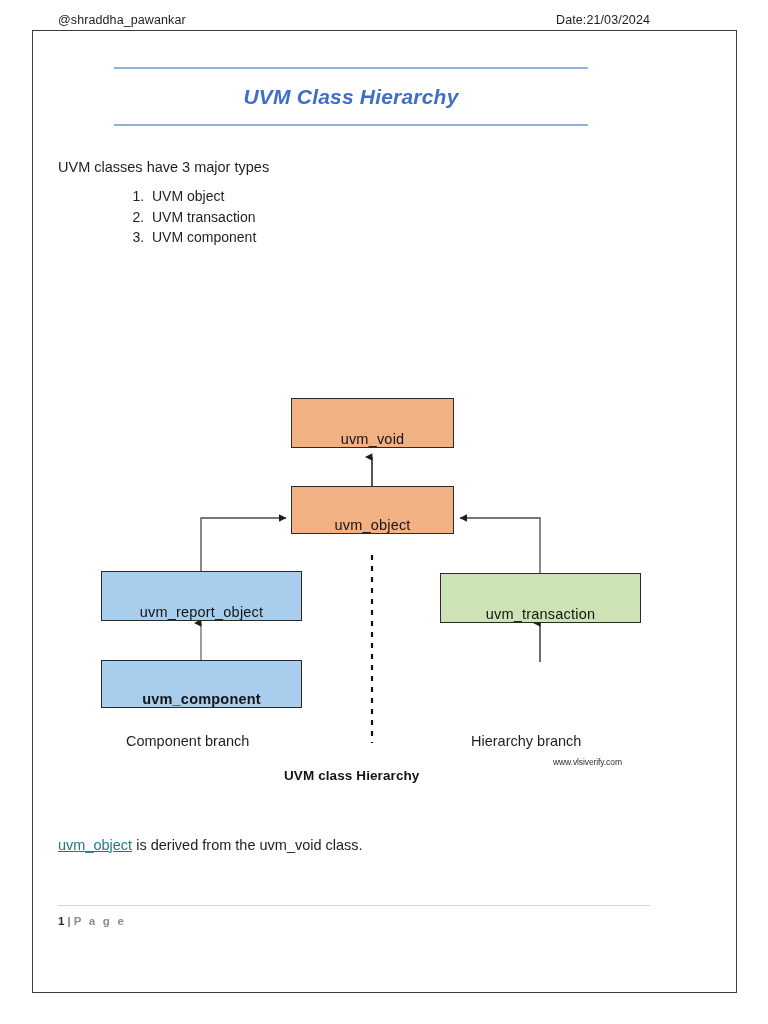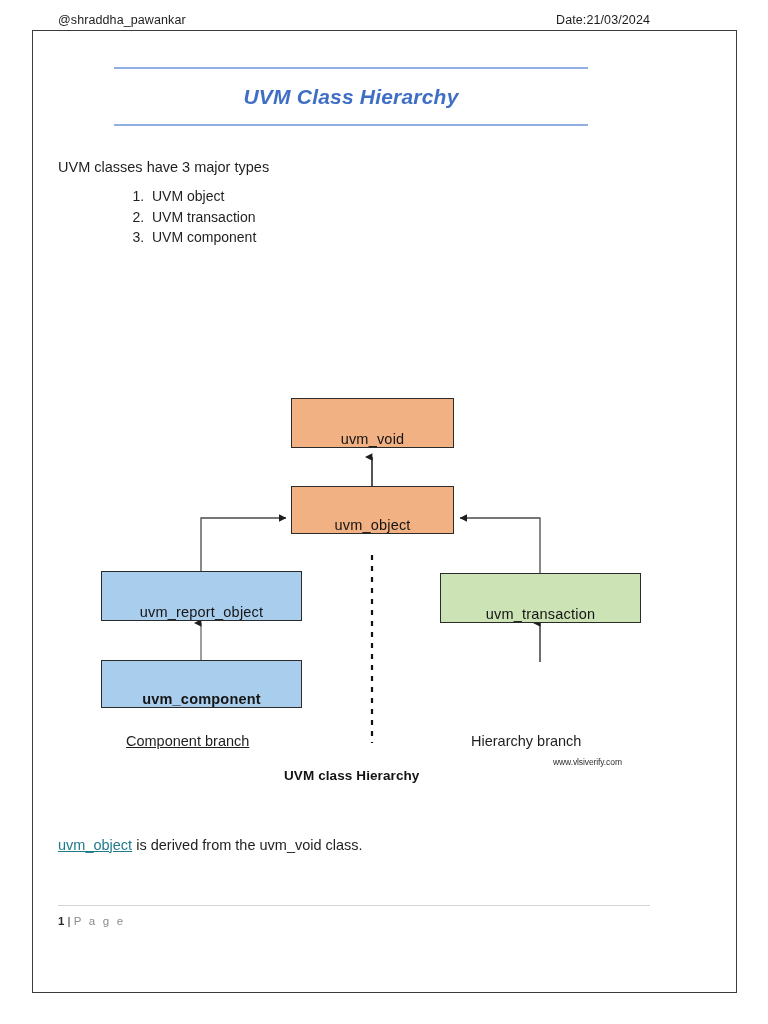--- a/index.html
+++ b/index.html
@@ -159,21 +159,21 @@
   #footer-text {
     padding-top: 9px;
     font-size: 11.5px;
     color: #8c8c8c;
   }
   #footer-page-num {
     font-weight: bold;
     color: #2b2b2b;
   }
   #footer-sep { color: #2b2b2b; }
-  #footer-word { letter-spacing: 2.2px; }
+  #footer-word { letter-spacing: 2.2px; font-weight: bold; }
 </style>
 </head>
 <body>
 
 <div id="page-sheet"></div>
 
 <div id="doc-header">
   <span>@shraddha_pawankar</span>
   <span>Date:21/03/2024</span>
 </div>
@@ -230,21 +230,21 @@
 
   <div class="node-box node-blue node-bold" style="left:43px; top:305px; width:201px; height:48px;">
     <span>uvm_component</span>
   </div>
 
   <div class="node-box node-green" style="left:382px; top:218px; width:201px; height:50px;">
     <span>uvm_transaction</span>
   </div>
 
 
-  <div class="branch-label" style="left:68px; top:378px;text-decoration:underline;">Component branch</div>
+  <div class="branch-label" style="left:68px; top:378px;">Component branch</div>
   <div class="branch-label" style="left:413px; top:378px;">Hierarchy branch</div>
 
   <div id="figure-caption" style="left:226px; top:413px;">UVM class Hierarchy</div>
   <div id="watermark" style="left:495px; top:402px;">www.vlsiverify.com</div>
 </div>
 
 <div id="closing-block">
   <div>
     <a id="link-uvm-object" href="#">uvm_object</a><span> is derived from the uvm_void class.</span>
   </div>

